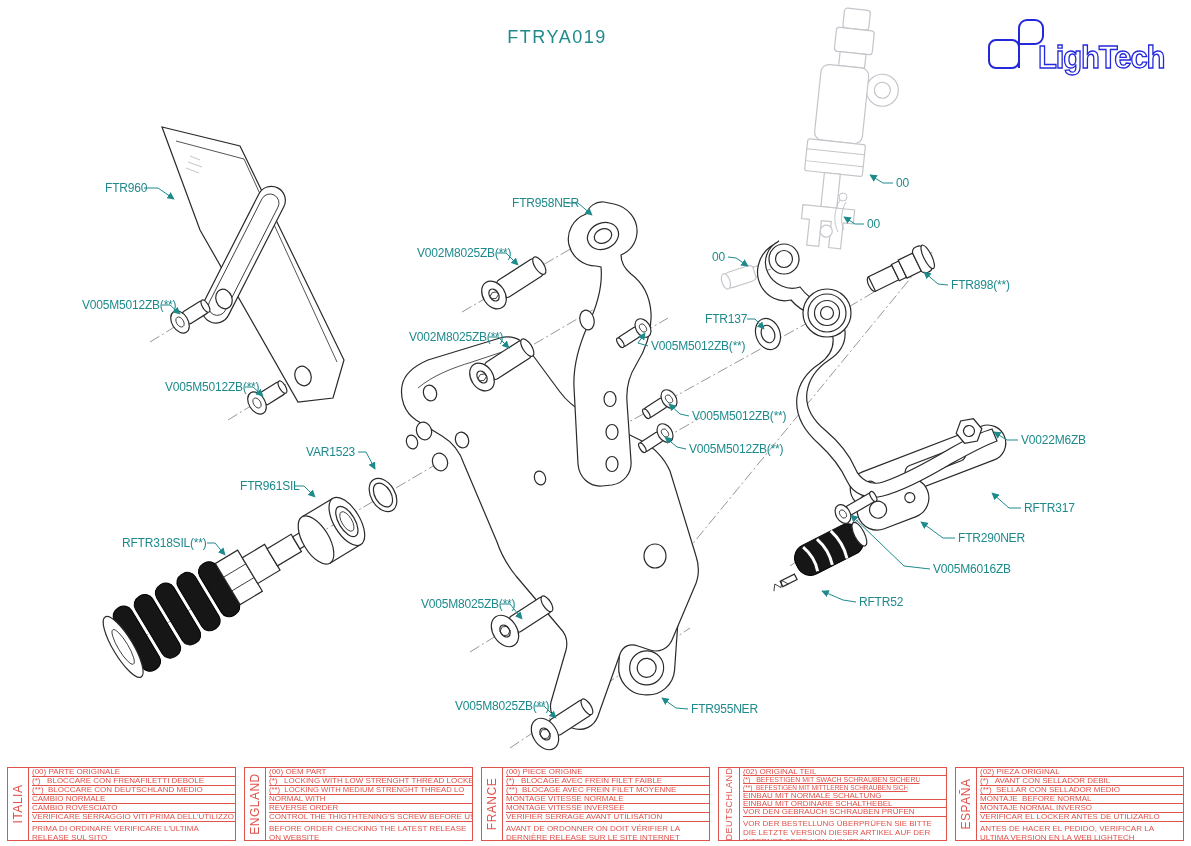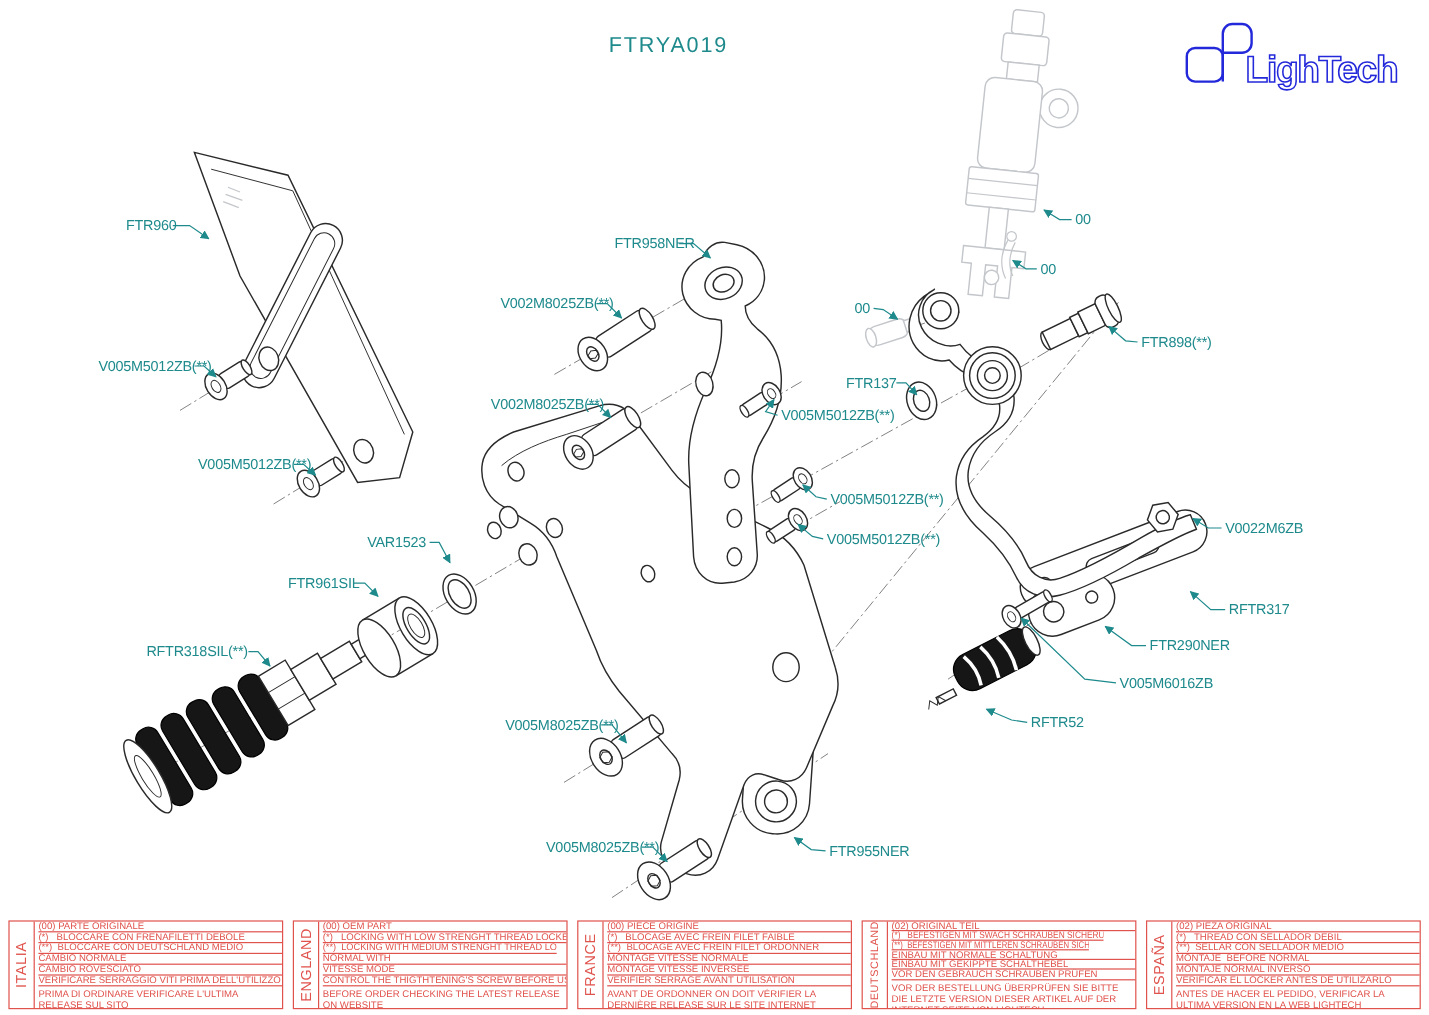--- a/index.html
+++ b/index.html
@@ -345,60 +345,60 @@
       </div>
       <div class="lg-box">
         <div class="lg-lang">
           <span>ENGLAND</span>
         </div>
         <div class="lg-content">
           <div class="lg-row">(00) OEM PART</div>
           <div class="lg-row">(*)   LOCKING WITH LOW STRENGHT THREAD LOCKER</div>
           <div class="lg-row" style="transform: scaleX(0.96);">(**)  LOCKING WITH MEDIUM STRENGHT THREAD LOCKER</div>
           <div class="lg-row">NORMAL WITH</div>
-          <div class="lg-row">VITESSE MODE</div>
+          <div class="lg-row">REVERSE ORDER</div>
           <div class="lg-row">CONTROL THE THIGTHTENING'S SCREW BEFORE USING</div>
           <div class="lg-note">BEFORE ORDER CHECKING THE LATEST RELEASE ON WEBSITE</div>
         </div>
       </div>
       <div class="lg-box">
         <div class="lg-lang">
           <span>FRANCE</span>
         </div>
         <div class="lg-content">
           <div class="lg-row">(00) PIECE ORIGINE</div>
           <div class="lg-row">(*)   BLOCAGE AVEC FREIN FILET FAIBLE</div>
-          <div class="lg-row">(**)  BLOCAGE AVEC FREIN FILET ORDONNER</div>
+          <div class="lg-row">(**)  BLOCAGE AVEC FREIN FILET MOYENNE</div>
           <div class="lg-row">MONTAGE VITESSE NORMALE</div>
           <div class="lg-row">MONTAGE VITESSE INVERSEE</div>
           <div class="lg-row">VERIFIER SERRAGE AVANT UTILISATION</div>
           <div class="lg-note">AVANT DE ORDONNER ON DOIT VÉRIFIER LA DERNIÈRE RELEASE SUR LE SITE INTERNET</div>
         </div>
       </div>
       <div class="lg-box">
         <div class="lg-lang">
           <span style="font-size: 9px;">DEUTSCHLAND</span>
         </div>
         <div class="lg-content">
           <div class="lg-row">(02) ORIGINAL TEIL</div>
           <div class="lg-row" style="transform: scaleX(0.87);">(*)   BEFESTIGEN MIT SWACH SCHRAUBEN SICHERUNGSMITTEL</div>
           <div class="lg-row" style="transform: scaleX(0.81);">(**)  BEFESTIGEN MIT MITTLEREN SCHRAUBEN SICHERUNGSMITTEL</div>
           <div class="lg-row">EINBAU MIT NORMALE SCHALTUNG</div>
-          <div class="lg-row">EINBAU MIT GEKIPPTE SCHALTHEBEL</div>
+          <div class="lg-row">EINBAU MIT ORDINARE SCHALTHEBEL</div>
           <div class="lg-row">VOR DEN GEBRAUCH SCHRAUBEN PRÜFEN</div>
           <div class="lg-note">VOR DER BESTELLUNG ÜBERPRÜFEN SIE BITTE DIE LETZTE VERSION DIESER ARTIKEL AUF DER INTERNET SEITE VON LIGHTECH</div>
         </div>
       </div>
       <div class="lg-box">
         <div class="lg-lang">
           <span>ESPAÑA</span>
         </div>
         <div class="lg-content">
           <div class="lg-row">(02) PIEZA ORIGINAL</div>
-          <div class="lg-row">(*)   THREAD CON SELLADOR DEBIL</div>
+          <div class="lg-row">(*)   AVANT CON SELLADOR DEBIL</div>
           <div class="lg-row">(**)  SELLAR CON SELLADOR MEDIO</div>
           <div class="lg-row">MONTAJE  BEFORE NORMAL</div>
           <div class="lg-row">MONTAJE NORMAL INVERSO</div>
           <div class="lg-row">VERIFICAR EL LOCKER ANTES DE UTILIZARLO</div>
           <div class="lg-note">ANTES DE HACER EL PEDIDO, VERIFICAR LA ULTIMA VERSION EN LA WEB LIGHTECH</div>
         </div>
       </div>
     </div>
 
 </div>

